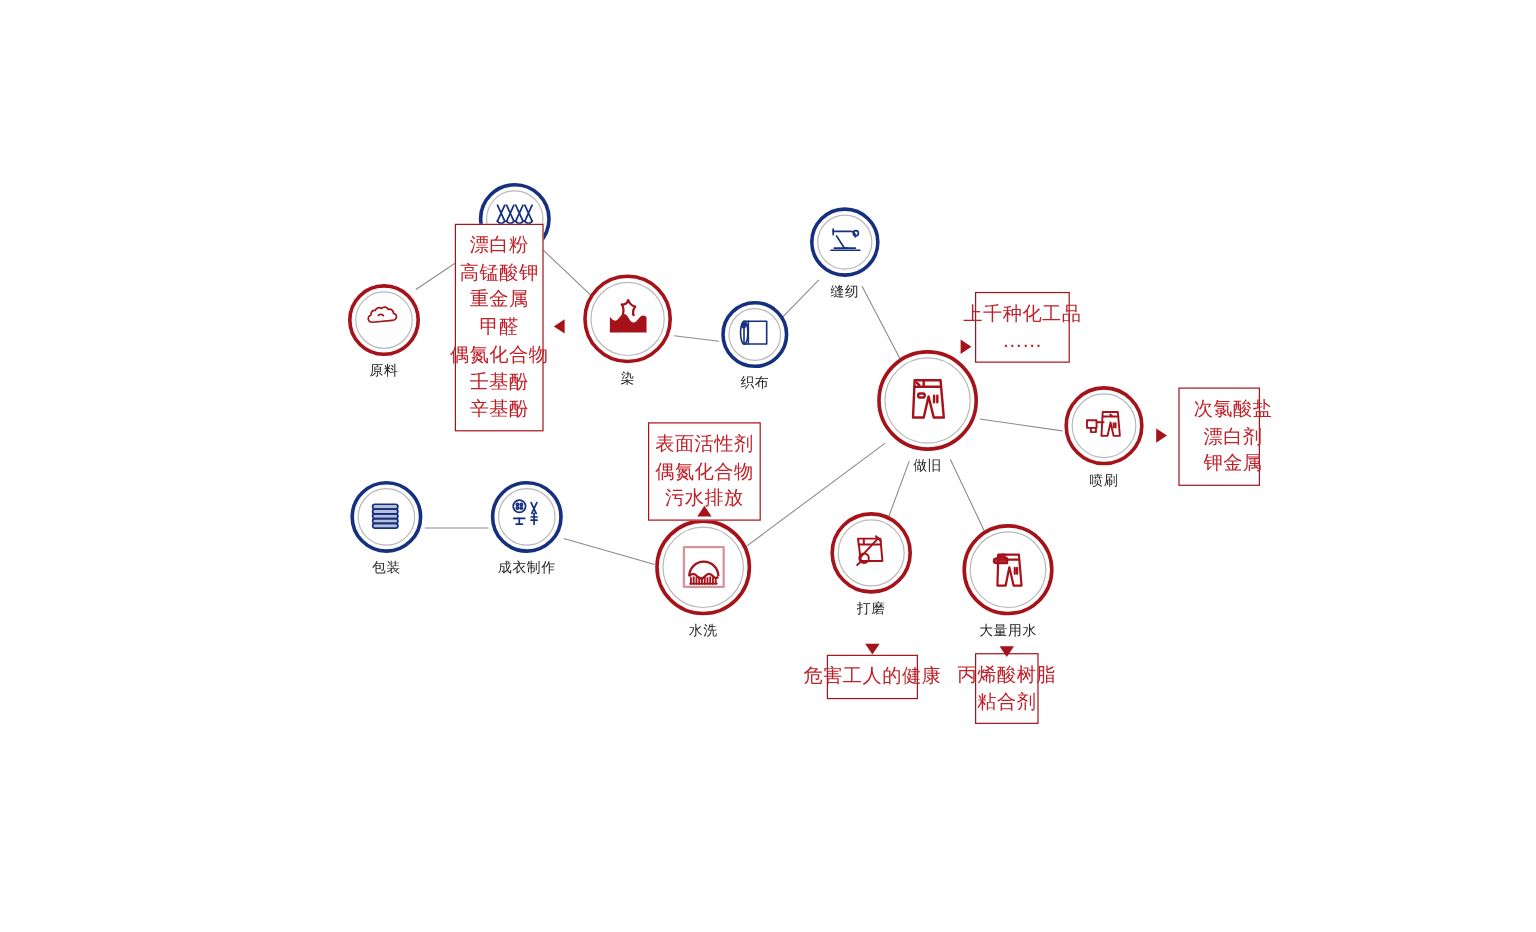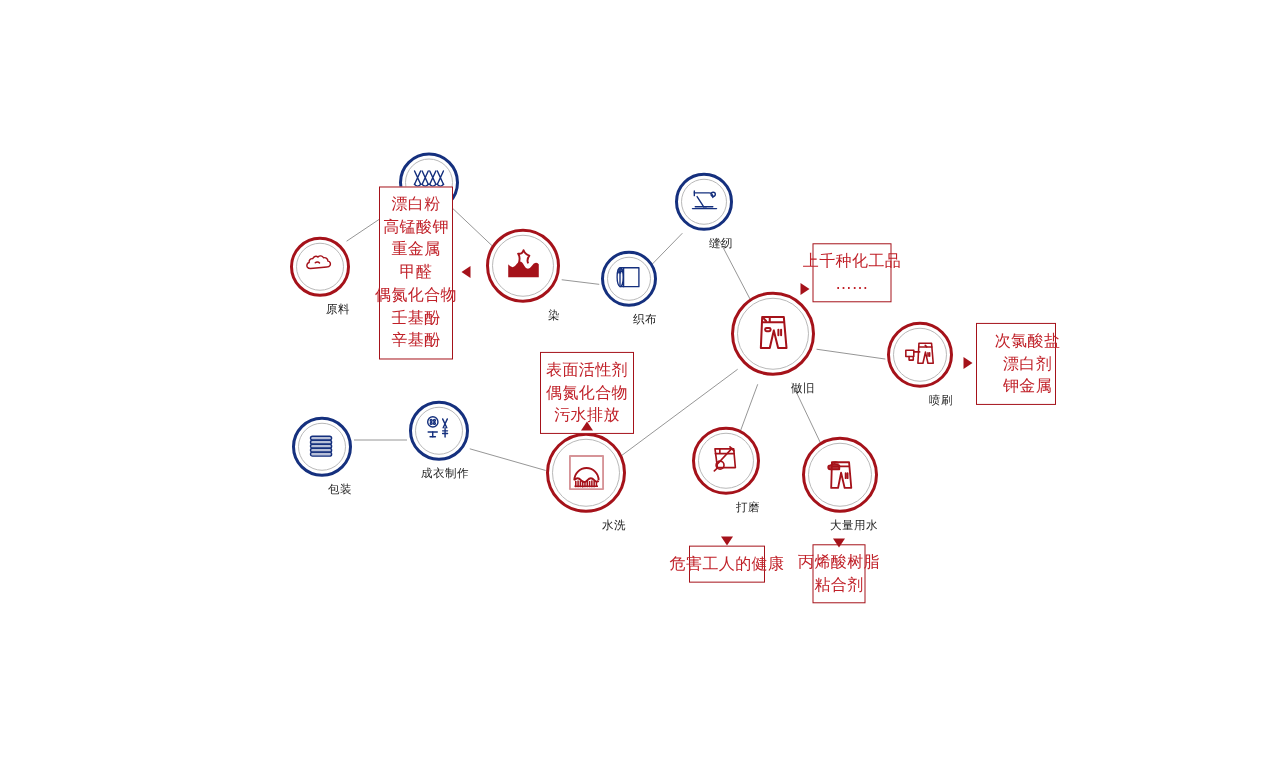--- a/index.html
+++ b/index.html
@@ -3,21 +3,21 @@
 <meta charset="utf-8">
 <style>
   html,body{margin:0;padding:0;background:#ffffff;}
   body{width:1280px;height:777px;overflow:hidden;
        font-family:"DejaVu Sans","Liberation Sans",sans-serif;}
   #stage{position:relative;width:1280px;height:777px;background:#fff;}
   #edges{position:absolute;left:0;top:0;width:1280px;height:777px;}
 
   
   .node{position:absolute;transform:translate(-50%,-50%);
-        display:flex;flex-direction:column;align-items:flex-end;}
+        display:flex;flex-direction:column;align-items:center;}
   .ring{position:relative;border-radius:50%;background:#fff;
         display:flex;align-items:center;justify-content:center;box-sizing:border-box;}
   .ring .inner{position:absolute;border-radius:50%;box-sizing:border-box;
         border:1px solid #b9b9b9;}
   .ring svg{position:relative;z-index:2;}
   .node .cap{margin-top:7px;font-size:11.5px;color:#222;white-space:nowrap;
         letter-spacing:.5px;line-height:1;}
   .node.red .ring{border:3px solid #A5121A;}
   .node.blue .ring{border:3px solid #15307E;}
 
@@ -205,21 +205,21 @@
               <path d="M8.6 23.4h9.6"></path>
               <path d="M13.4 23.4v5"></path>
               <path d="M10.6 28.4h5.6"></path>
               <path d="M23.8 9.6 L28.2 19 M28.8 9.6 L24.4 19"></path>
               <path d="M26.4 19 v9.6"></path>
               <path d="M23.8 22.2h5.2M23.8 25h5.2"></path>
             </svg></span>
      </div>
      <div class="cap">成衣制作</div>
       </div>
-      <div class="node blue" style="left: 322px; top: 456px;">
+      <div class="node blue" style="left: 322px; top: 440px;">
         <div class="ring" style="width:60px;height:60px;">
        <div class="inner" style="left:3px;top:3px;right:3px;bottom:3px;"></div>
        <span class="ic"><svg width="38" height="38" viewBox="0 0 40 40" fill="none" stroke="#15307E" stroke-width="1.5" stroke-linejoin="round" stroke-linecap="round">
               <path d="M10 11 h18 a2.1 2.1 0 0 1 0 4.2 h-18 a2.1 2.1 0 0 1 0-4.2 Z" fill="#15307E" fill-opacity=".30"></path>
               <path d="M10 15.2 h18 a2.1 2.1 0 0 1 0 4.2 h-18 a2.1 2.1 0 0 1 0-4.2 Z" fill="#15307E" fill-opacity=".30"></path>
               <path d="M10 19.4 h18 a2.1 2.1 0 0 1 0 4.2 h-18 a2.1 2.1 0 0 1 0-4.2 Z" fill="#15307E" fill-opacity=".30"></path>
               <path d="M10 23.6 h18 a2.1 2.1 0 0 1 0 4.2 h-18 a2.1 2.1 0 0 1 0-4.2 Z" fill="#15307E" fill-opacity=".30"></path>
               <path d="M10 27.8 h18 a2.1 2.1 0 0 1 0 4.2 h-18 a2.1 2.1 0 0 1 0-4.2 Z" fill="#15307E" fill-opacity=".30"></path>
             </svg></span>
      </div>
@@ -235,21 +235,21 @@
         <span class="ln">偶氮化合物</span>
         <span class="ln">壬基酚</span>
         <span class="ln">辛基酚</span>
       </div>
       <div class="arrow left" style="left: 466px; top: 272px;"></div>
       <div class="box" style="left: 852px; top: 273px; width: 79px; min-height: 40px;">
         <span class="ln">上千种化工品</span>
         <span class="ln">……</span>
       </div>
       <div class="arrow right" style="left: 805px; top: 289px;"></div>
-      <div class="box" style="left: 1016px; top: 364px; width: 80px; min-height: 54px; padding-left: 32px;">
+      <div class="box" style="left: 1016px; top: 364px; width: 68px; min-height: 54px; padding-left: 32px;">
         <span class="ln">次氯酸盐</span>
         <span class="ln">漂白剂</span>
         <span class="ln">钾金属</span>
       </div>
       <div class="arrow right" style="left: 968px; top: 363px;"></div>
       <div class="box" style="left: 587px; top: 393px; width: 94px; min-height: 52px;">
         <span class="ln">表面活性剂</span>
         <span class="ln">偶氮化合物</span>
         <span class="ln">污水排放</span>
       </div>

